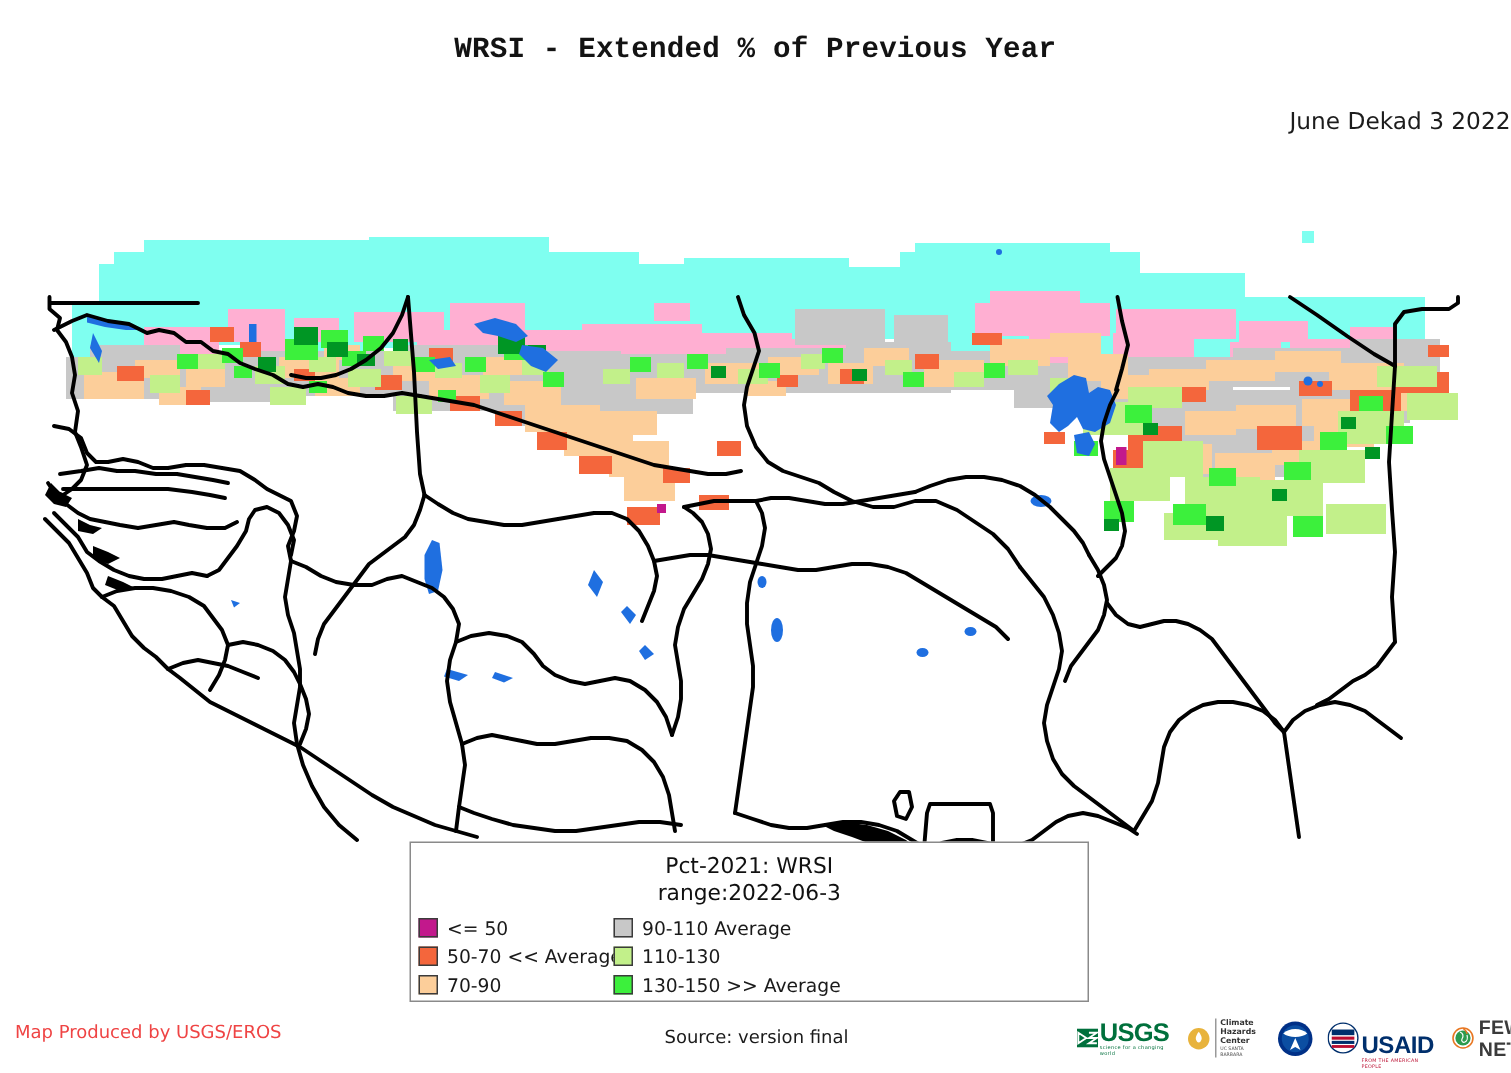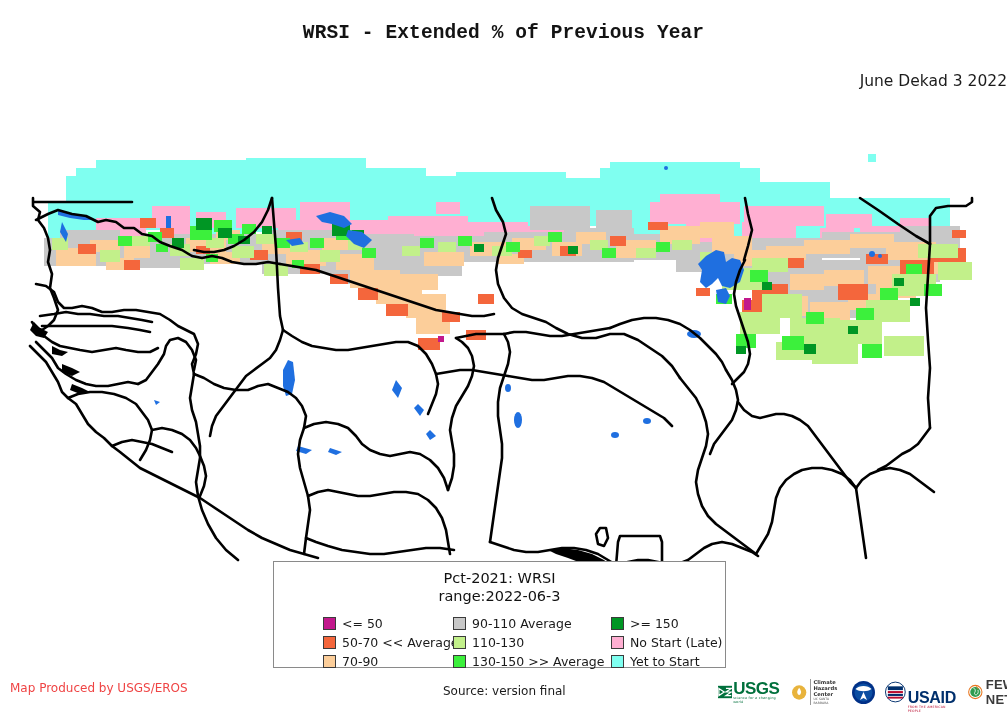--- a/index.html
+++ b/index.html
@@ -52,22 +52,22 @@
   #legend-items {
     position: absolute; left: 5px; top: 50px;
     display: flex; flex-direction: row;
     width: 443px;
   }
   .legend-col { display: flex; flex-direction: column; }
   .legend-col.c1 { width: 130px; }
   .legend-col.c2 { width: 158px; }
   .legend-col.c3 { width: 150px; }
   .legend-row {
-    display: flex; flex-direction: row; align-items: flex-end;
-    height: 18px; margin-bottom: 1px; margin-left: 44px;
+    display: flex; flex-direction: row; align-items: flex-start;
+    height: 18px; margin-bottom: 1px;
   }
   .swatch {
     width: 13px; height: 13px;
     border: 1px solid #3b3b3b;
     margin-right: 6px; flex: none;
   }
   .legend-label {
     font-size: 12.5px; color: #1a1a1a; white-space: nowrap;
     line-height: 13px;
   }
@@ -528,34 +528,20 @@
         <div class="legend-row">
           <span class="swatch" style="background:#C2F08A"></span>
           <span class="legend-label">110-130</span>
         </div>
         <div class="legend-row">
           <span class="swatch" style="background:#3CF03C"></span>
           <span class="legend-label">130-150 &gt;&gt; Average</span>
         </div>
       </div>
 
-      <div class="legend-col c3">
-        <div class="legend-row">
-          <span class="swatch" style="background:#009624"></span>
-          <span class="legend-label">&gt;= 150</span>
-        </div>
-        <div class="legend-row">
-          <span class="swatch" style="background:#FFAFD2"></span>
-          <span class="legend-label">No Start (Late)</span>
-        </div>
-        <div class="legend-row">
-          <span class="swatch" style="background:#7FFFF0"></span>
-          <span class="legend-label">Yet to Start</span>
-        </div>
-      </div>
 
     </div>
   </div>
 
   <div id="footer-left">Map Produced by USGS/EROS</div>
   <div id="footer-center">Source: version final</div>
 
   <div id="logos">
 
     <div class="logo">

